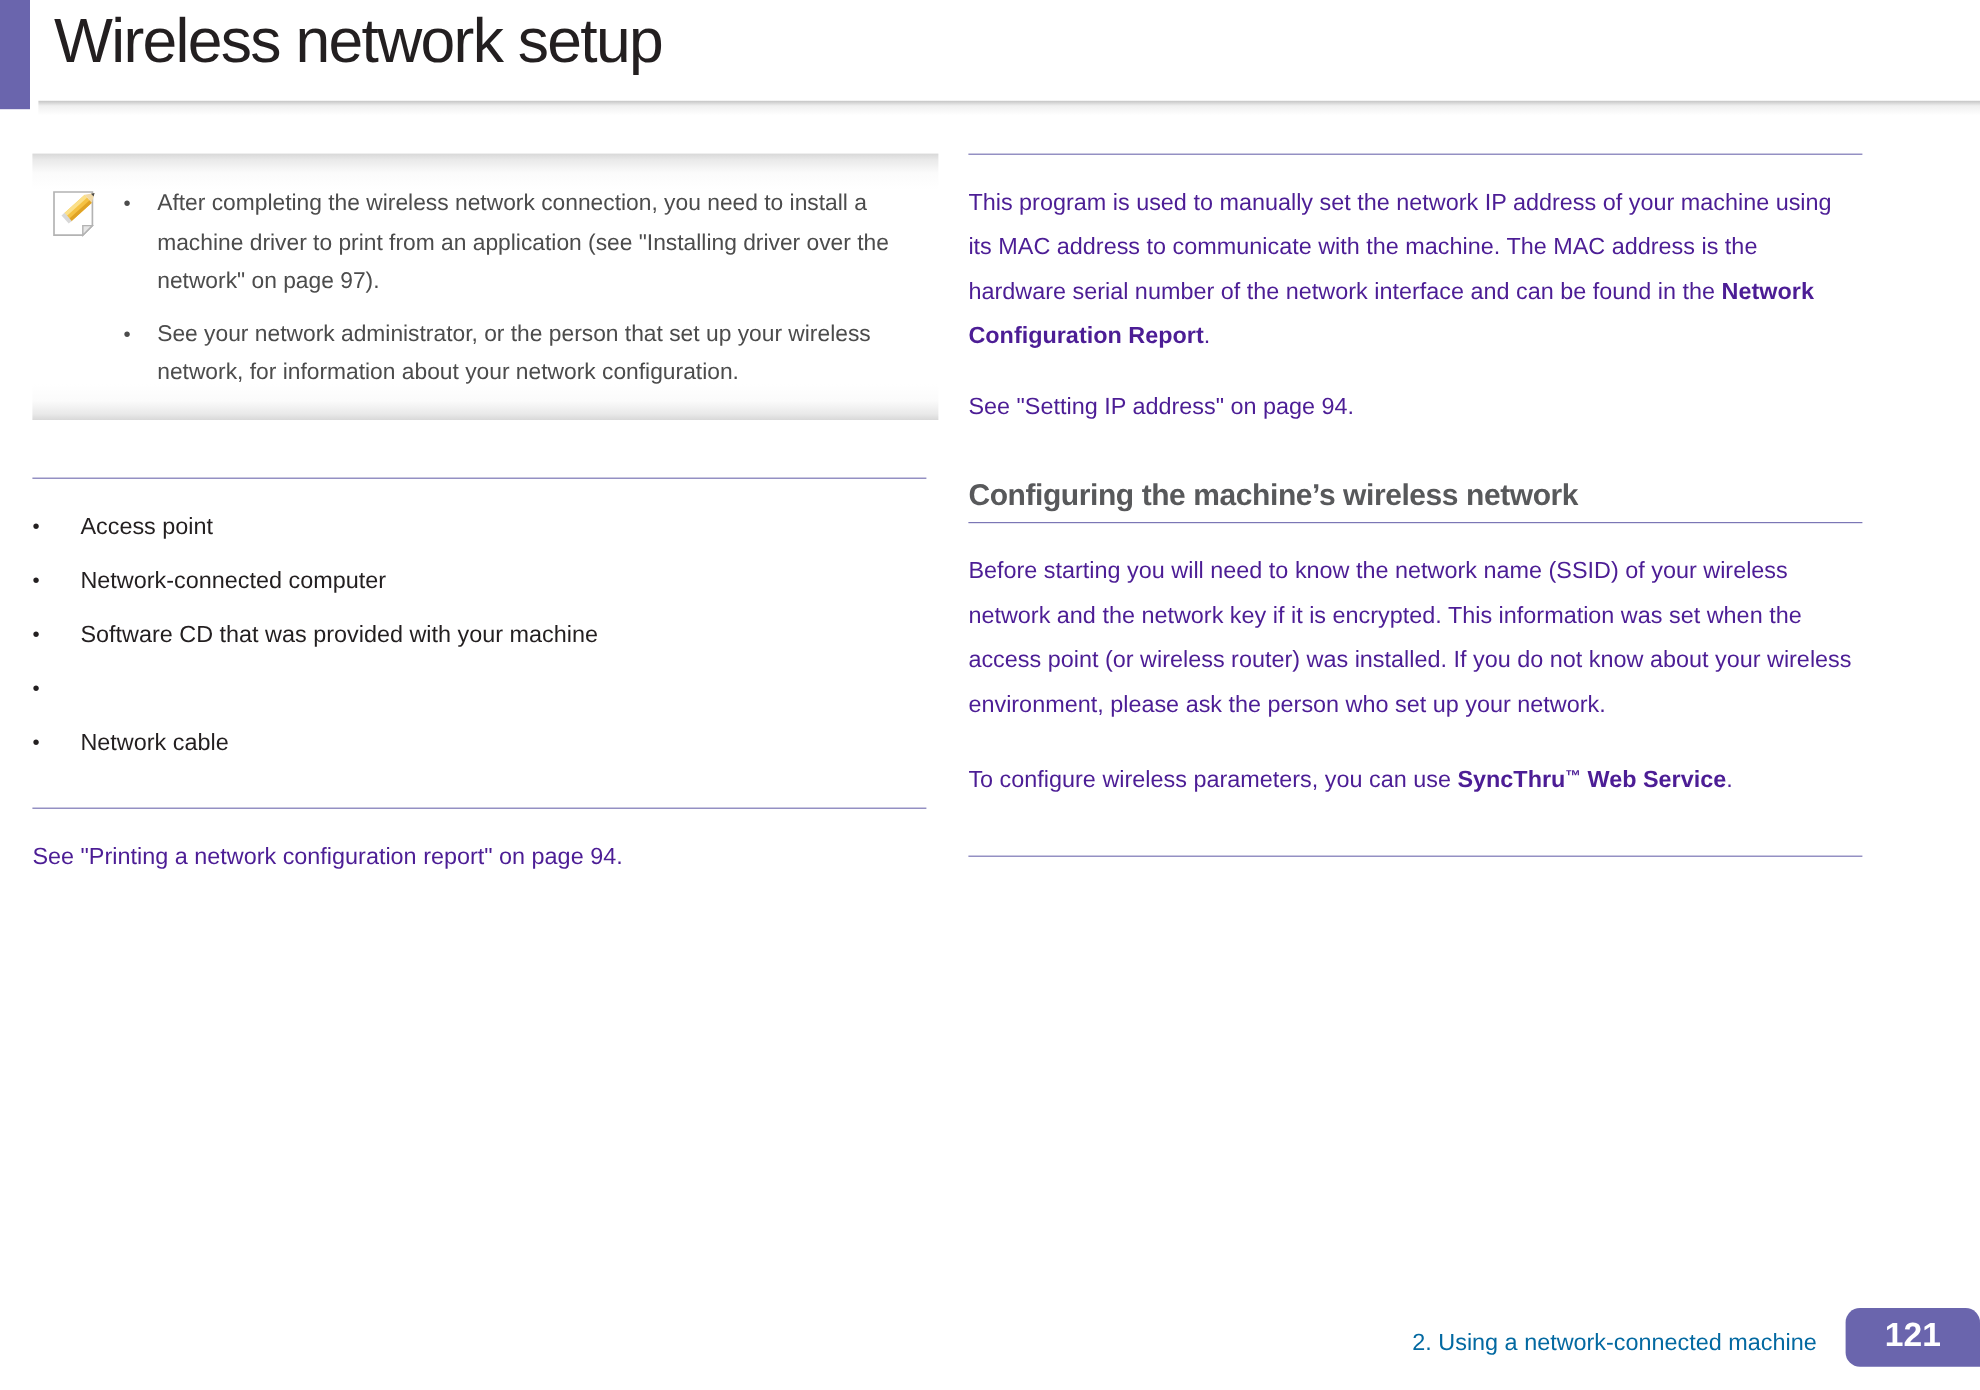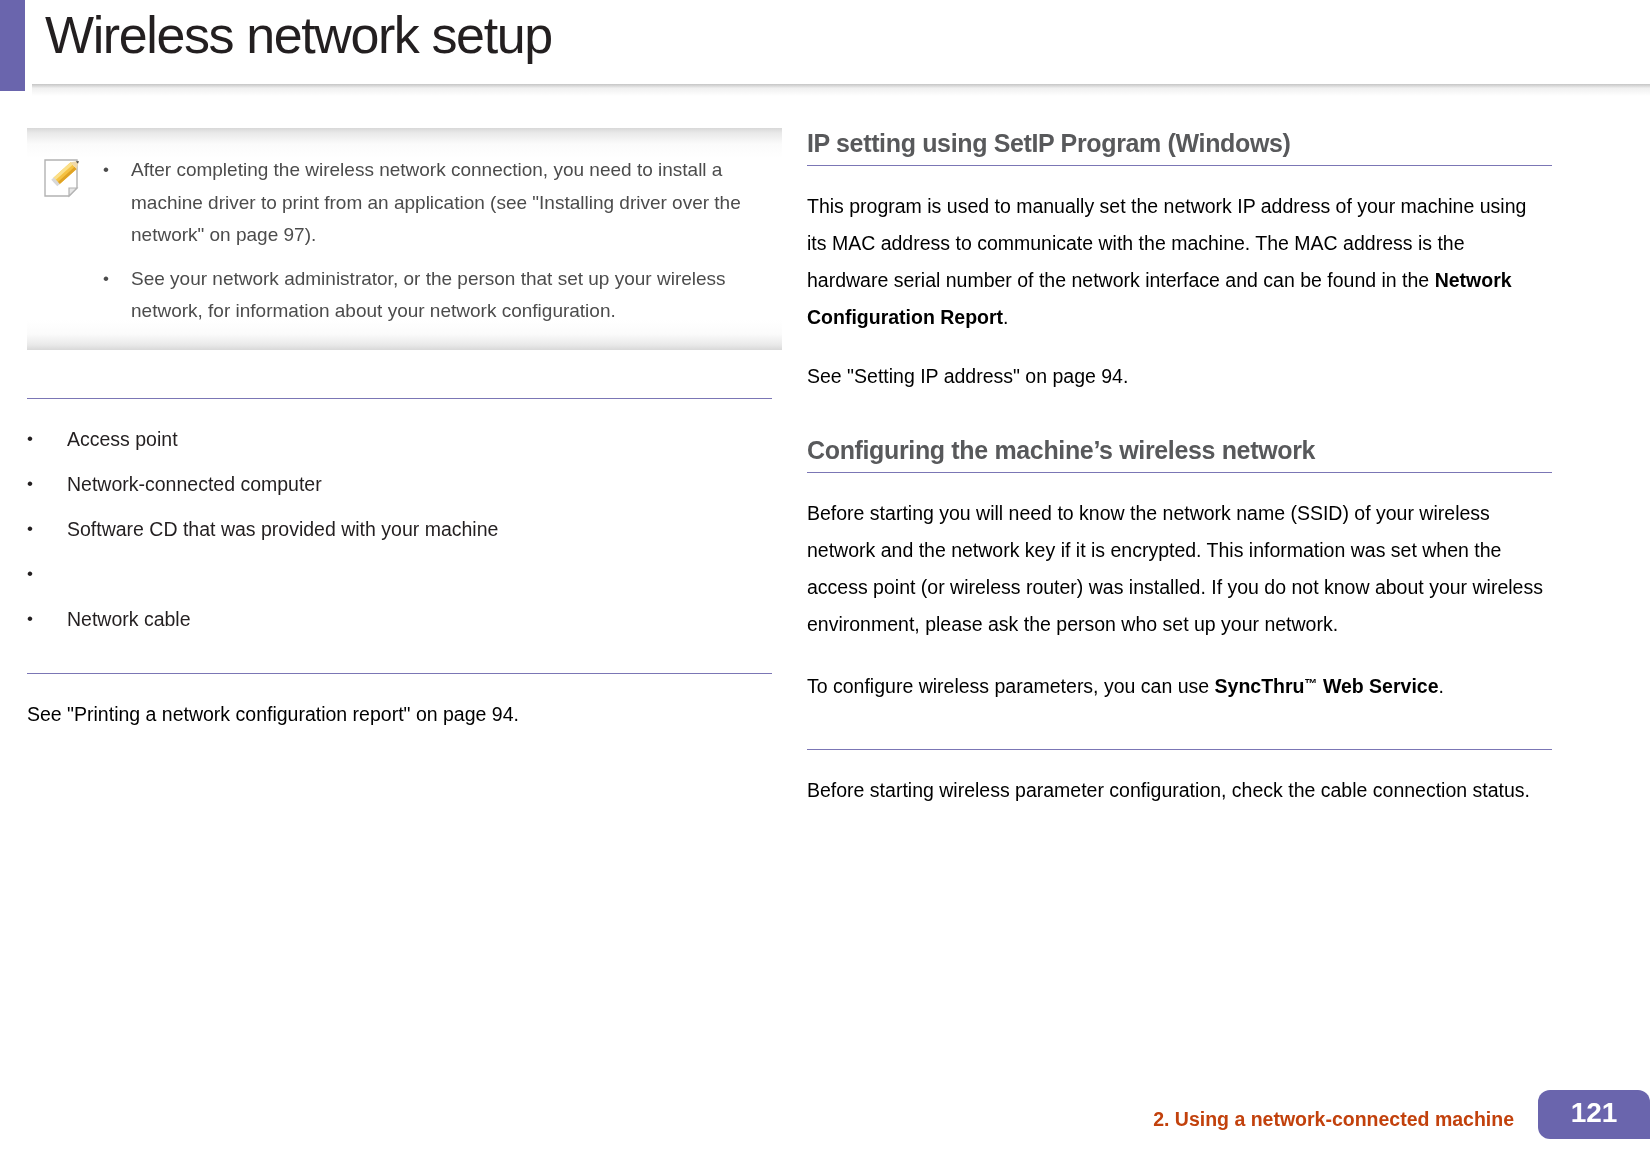--- a/index.html
+++ b/index.html
@@ -126,21 +126,21 @@
   .section-rule {
     width: 100%;
     height: 1px;
     background: #7b76b5;
   }
 
   
   .body-para {
     font-size: 19.5px;
     line-height: 37px;
-    color: #000000;
+    color: #4c1d95;
     margin-top: 22px;
     max-width: 740px;
   }
   .body-para b, .body-para strong {
     font-weight: bold;
   }
   .tm {
     font-size: 13px;
     vertical-align: 5px;
     letter-spacing: 0;
@@ -169,22 +169,22 @@
     left: 0;
     bottom: 0;
     width: 1650px;
     height: 68px;
   }
   .footer-chapter {
     position: absolute;
     right: 136px;
     top: 18px;
     font-size: 19.5px;
-    font-weight: bold;
-    color: #c2410c;
+    font-weight: normal;
+    color: #0369a1;
     white-space: nowrap;
     margin-left: 48px;
   }
   .footer-pagebadge {
     position: absolute;
     right: 0;
     top: 0;
     width: 112px;
     height: 49px;
     background: #6a65ad;
@@ -273,36 +273,34 @@
   <div class="section" style="margin-top:40px">
     <div class="section-rule"></div>
     <div class="body-para">See "Printing a network configuration report" on page 94.</div>
   </div>
 
 </div>
 
 <div class="column col-right">
 
   <div class="section">
-    <div class="section-heading">IP setting using SetIP Program (Windows)</div>
     <div class="section-rule"></div>
     <div class="body-para"><span>This program is used to manually set the network IP address of your machine using its MAC address to communicate with the machine. The MAC address is the hardware serial number of the network interface and can be found in the </span><b>Network Configuration Report</b><span>.</span></div>
     <div class="body-para">See "Setting IP address" on page 94.</div>
   </div>
 
   <div class="section" style="margin-top:40px">
     <div class="section-heading">Configuring the machine’s wireless network</div>
     <div class="section-rule"></div>
     <div class="body-para">Before starting you will need to know the network name (SSID) of your wireless network and the network key if it is encrypted. This information was set when the access point (or wireless router) was installed. If you do not know about your wireless environment, please ask the person who set up your network.</div>
     <div class="body-para"><span>To configure wireless parameters, you can use </span><b><span>SyncThru</span><span class="tm">™</span><span> Web Service</span></b><span>.</span></div>
   </div>
 
   <div class="section" style="margin-top:44px">
     <div class="section-rule"></div>
-    <div class="body-para">Before starting wireless parameter configuration, check the cable connection status.</div>
   </div>
 
 </div>
 
 <div class="page-footer">
   <div class="footer-chapter">2.  Using a network-connected machine</div>
   <div class="footer-pagebadge">121</div>
 </div>
 
 </body></html>

